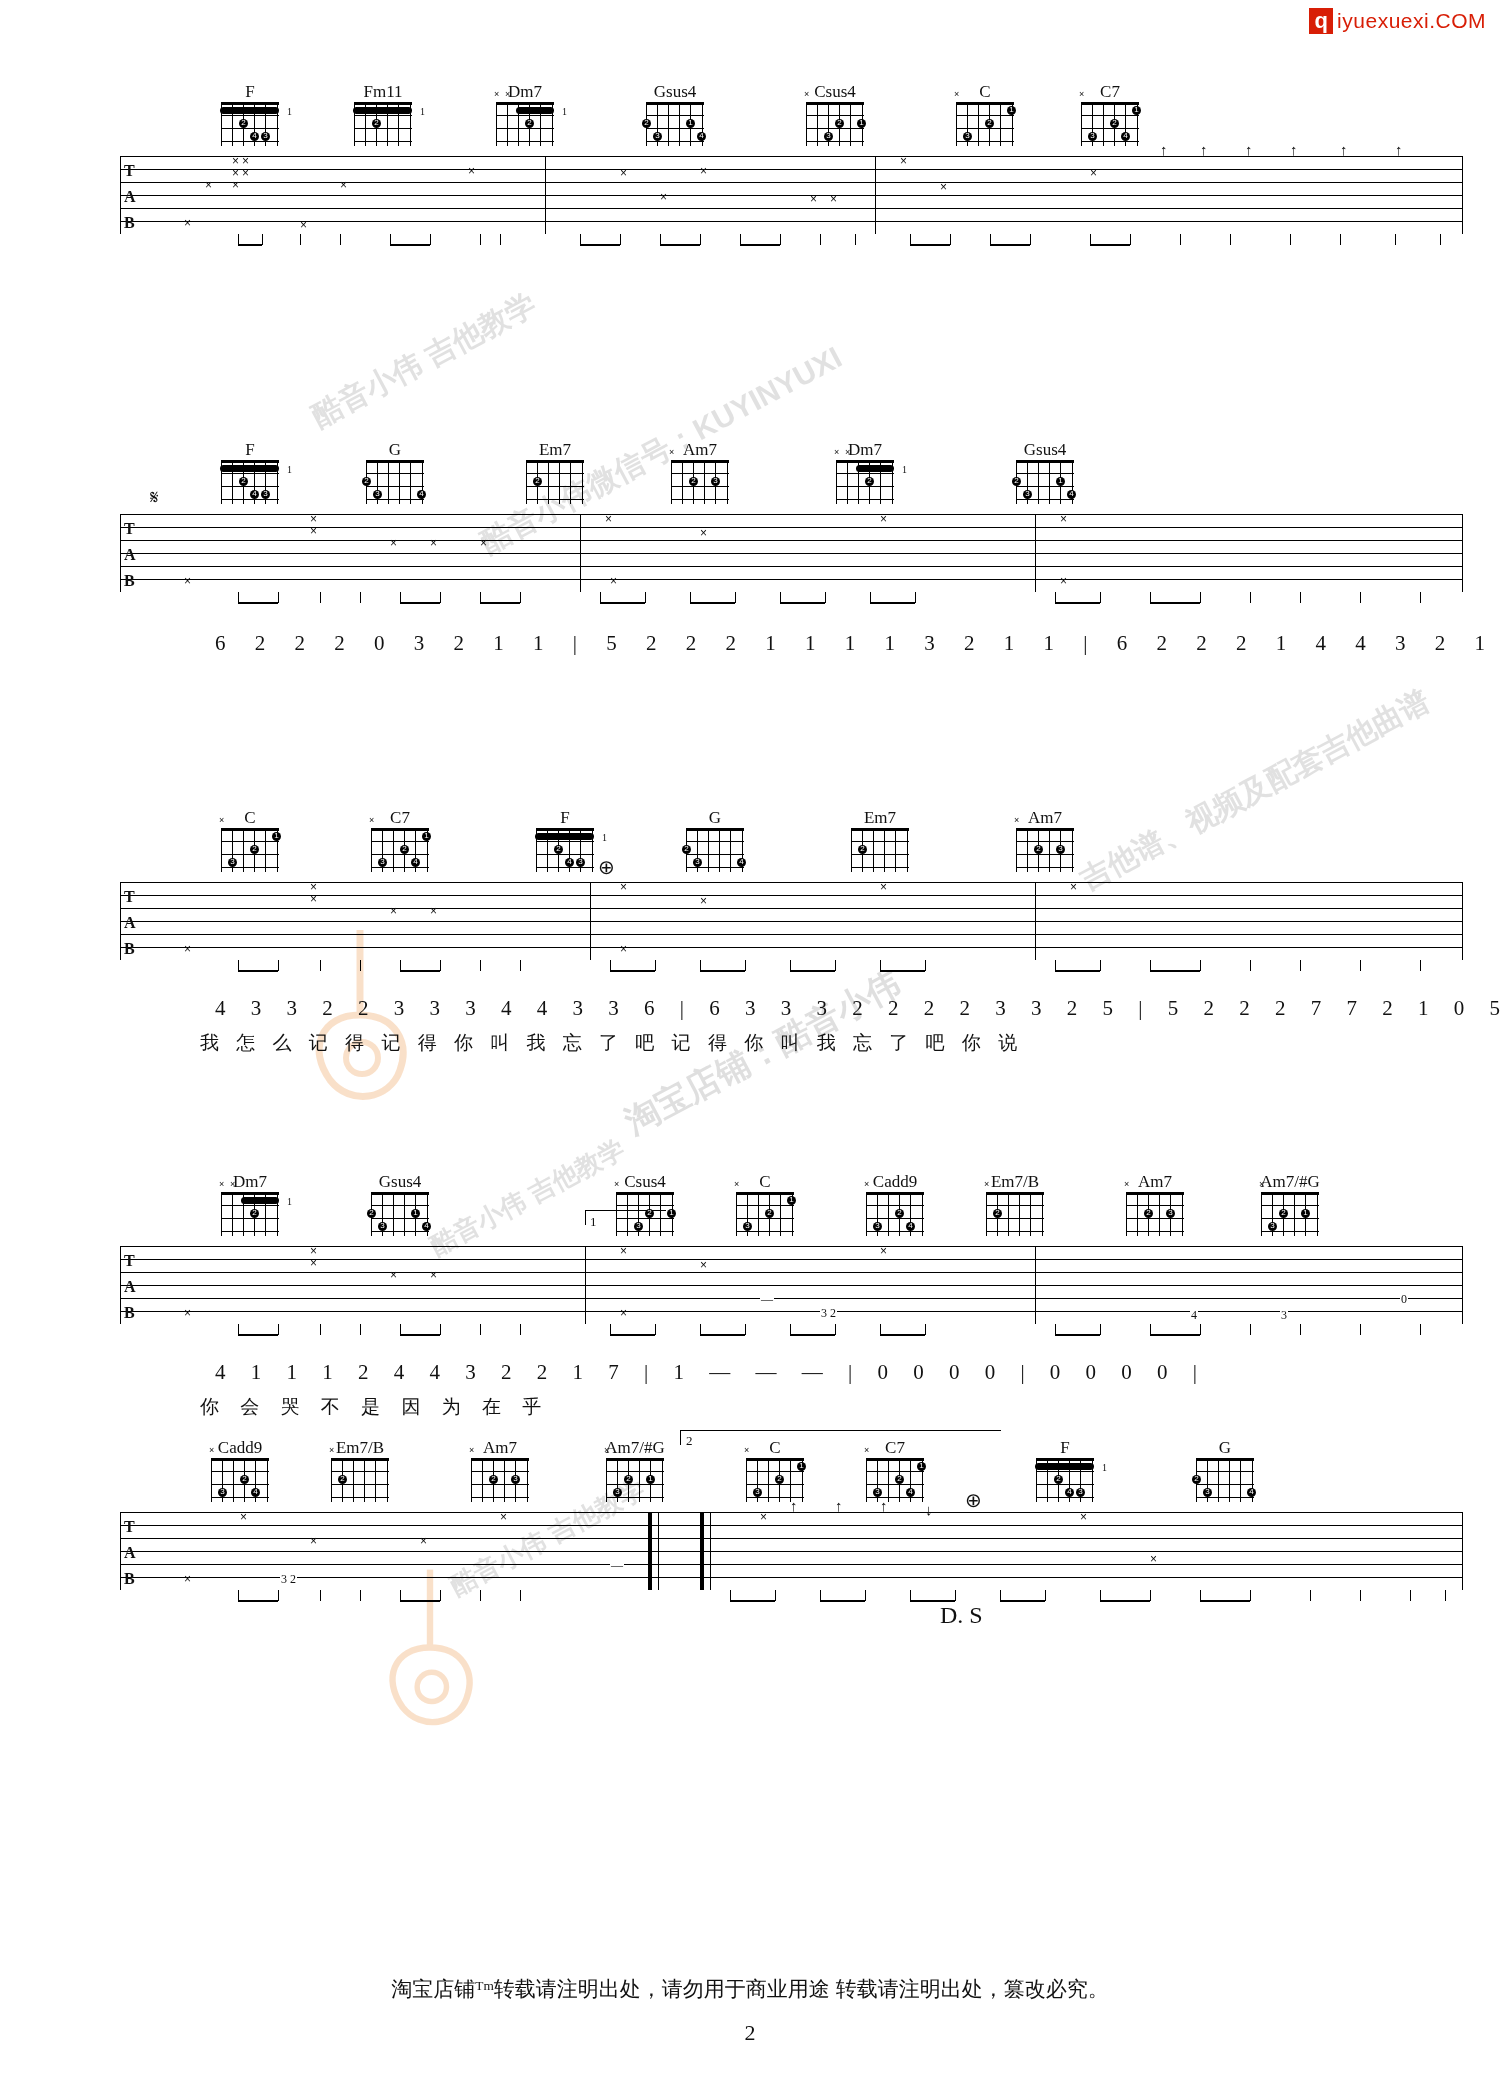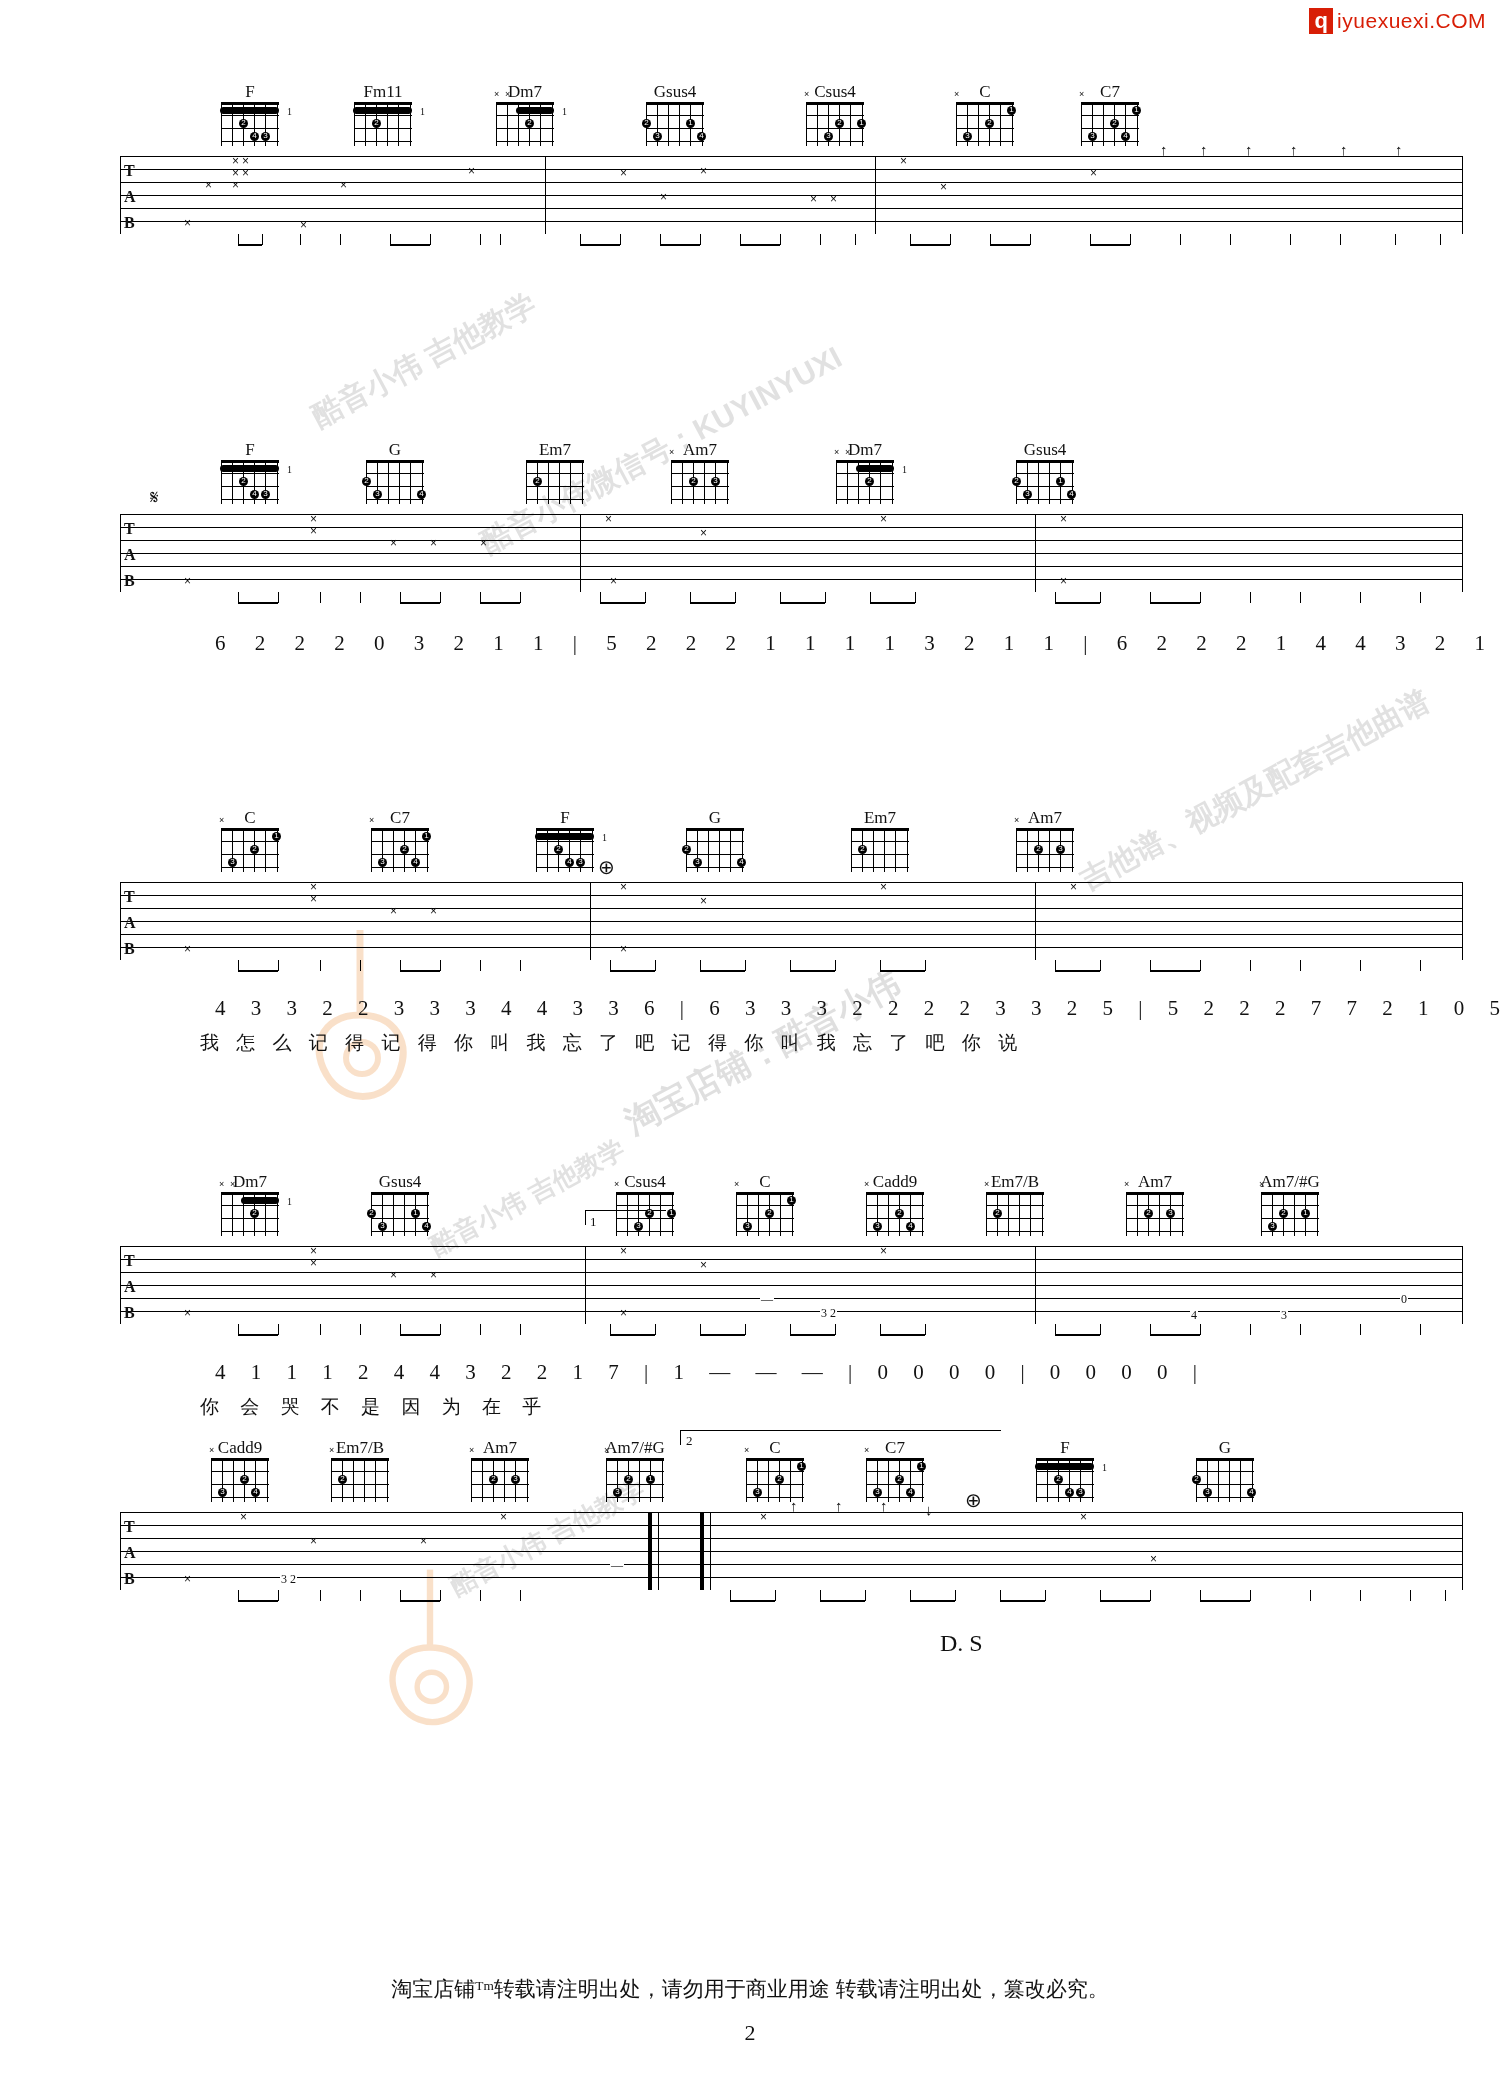--- a/index.html
+++ b/index.html
@@ -1323,21 +1323,21 @@
       <div class="beam" style="left:238px;width:40px;"></div>
       <div class="beam" style="left:400px;width:40px;"></div>
       <div class="beam" style="left:730px;width:45px;"></div>
       <div class="beam" style="left:820px;width:45px;"></div>
       <div class="beam" style="left:910px;width:45px;"></div>
       <div class="beam" style="left:1000px;width:45px;"></div>
       <div class="beam" style="left:1100px;width:50px;"></div>
       <div class="beam" style="left:1200px;width:50px;"></div>
     </div>
 
-    <div class="dslabel" style="left:940px;top:192px;text-align:center;">D. S</div>
+    <div class="dslabel" style="left:940px;top:164px;text-align:center;">D. S</div>
   </div>
 
 
   <div class="footer" style="top:1975px;">
     <span class="ftxt">淘宝店铺</span><sup>Tm</sup><span class="ftxt">转载请注明出处，请勿用于商业用途 转载请注明出处，篡改必究。</span>
   </div>
   <div class="pagenum" style="top:2020px;">2</div>
 </div>
 
 </body></html>

